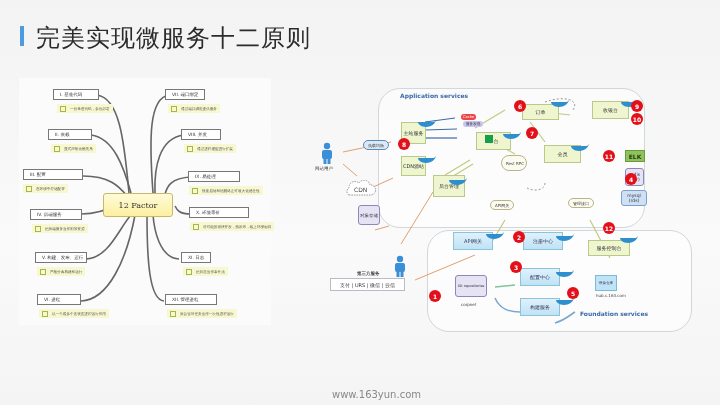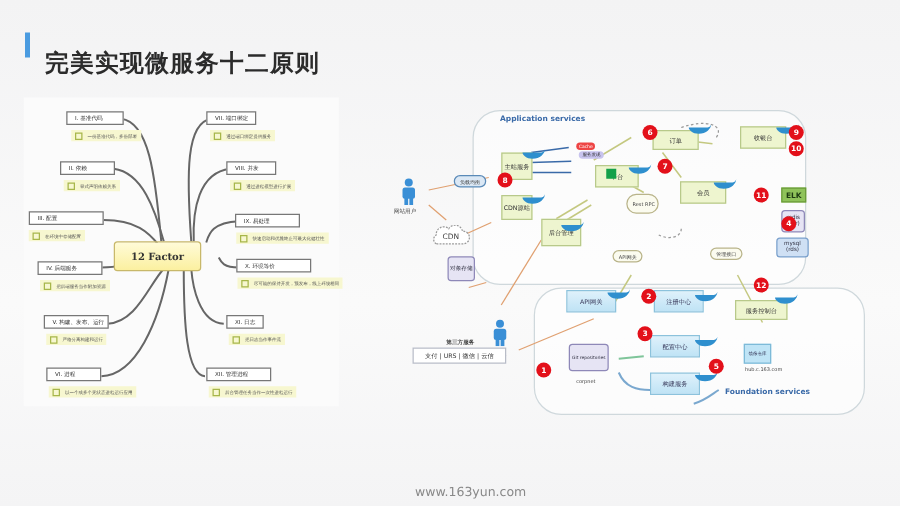--- a/index.html
+++ b/index.html
@@ -1,28 +1,28 @@
 <!DOCTYPE html>
 <html><head>
 <meta charset="utf-8">
 <style>
   html, body { margin:0; padding:0; }
   body { width:720px; height:405px; overflow:hidden; background:#f6f6f7; font-family:"DejaVu Sans", sans-serif; position:relative; }
   .slide { position:absolute; left:0; top:0; width:720px; height:405px; background:linear-gradient(180deg,#f3f3f4 0%,#fafafa 60%,#f4f4f5 100%); }
   .title-bar { position:absolute; left:20px; top:26px; width:4px; height:20px; background:#4a9be0; }
-  .title { position:absolute; left:36px; top:38px; font-size:19px; font-weight:bold; color:#2b2b2b; letter-spacing:1px; white-space:nowrap; }
+  .title { position:absolute; left:36px; top:22px; font-size:24px; font-weight:normal; color:#2b2b2b; letter-spacing:1px; white-space:nowrap; }
   .logo { position:absolute; left:640px; top:14px; display:flex; align-items:center; }
   .logo svg { width:30px; height:20px; }
   .logo span { font-size:14px; color:#444; margin-left:2px; }
   .footer-url { position:absolute; left:0; width:693px; top:389px; text-align:center; font-size:10px; color:#888;padding-left:30px; }
 
   
   .mm { position:absolute; left:19px; top:78px; width:252px; height:247px; background:#fbfbfb; }
   .mm svg.curves { position:absolute; left:0; top:0; }
-  .mm-center { position:absolute; left:72px; top:115px; width:68px; height:22px; background:linear-gradient(#fffbd8,#fbf0a0); border:1px solid #c8b86a; border-radius:3px; font-family:"DejaVu Serif", serif; font-weight:bold; font-size:8px; color:#333; display:flex; align-items:center; justify-content:center; }
+  .mm-center { position:absolute; left:84px; top:115px; width:68px; height:22px; background:linear-gradient(#fffbd8,#fbf0a0); border:1px solid #c8b86a; border-radius:3px; font-family:"DejaVu Serif", serif; font-weight:normal; font-size:8px; color:#333; display:flex; align-items:center; justify-content:center; }
   .mm-node { position:absolute; height:11px; background:#fff; border:1px solid #777; font-size:4.5px; color:#333; display:flex; align-items:center; padding-left:6px; box-sizing:border-box; white-space:nowrap; }
   .mm-note { position:absolute; height:9px; background:#f7f7d0; font-size:3.6px; color:#555; display:flex; align-items:center; padding:0 3px; white-space:nowrap; }
   .mm-note i { display:inline-block; width:4px; height:4px; border:1px solid #a7b64a; margin-right:4px; }
 
   
   .arch { position:absolute; left:305px; top:80px; width:395px; height:300px; }
   .region { position:absolute; border:1px solid #cfd8dc; border-radius:22px; background:rgba(255,255,255,0.6); }
   .region-label { position:absolute; font-size:6px; font-weight:bold; color:#3a6aa8; }
   .svc { position:absolute; background:#eef5cf; border:1px solid #b8c98a; font-size:5px; color:#333; display:flex; align-items:center; justify-content:center; box-sizing:border-box; }
   .svc-blue { position:absolute; background:linear-gradient(#dff1fb,#bfe3f5); border:1px solid #8cc2dc; font-size:5px; color:#335; display:flex; align-items:center; justify-content:center; box-sizing:border-box; }

